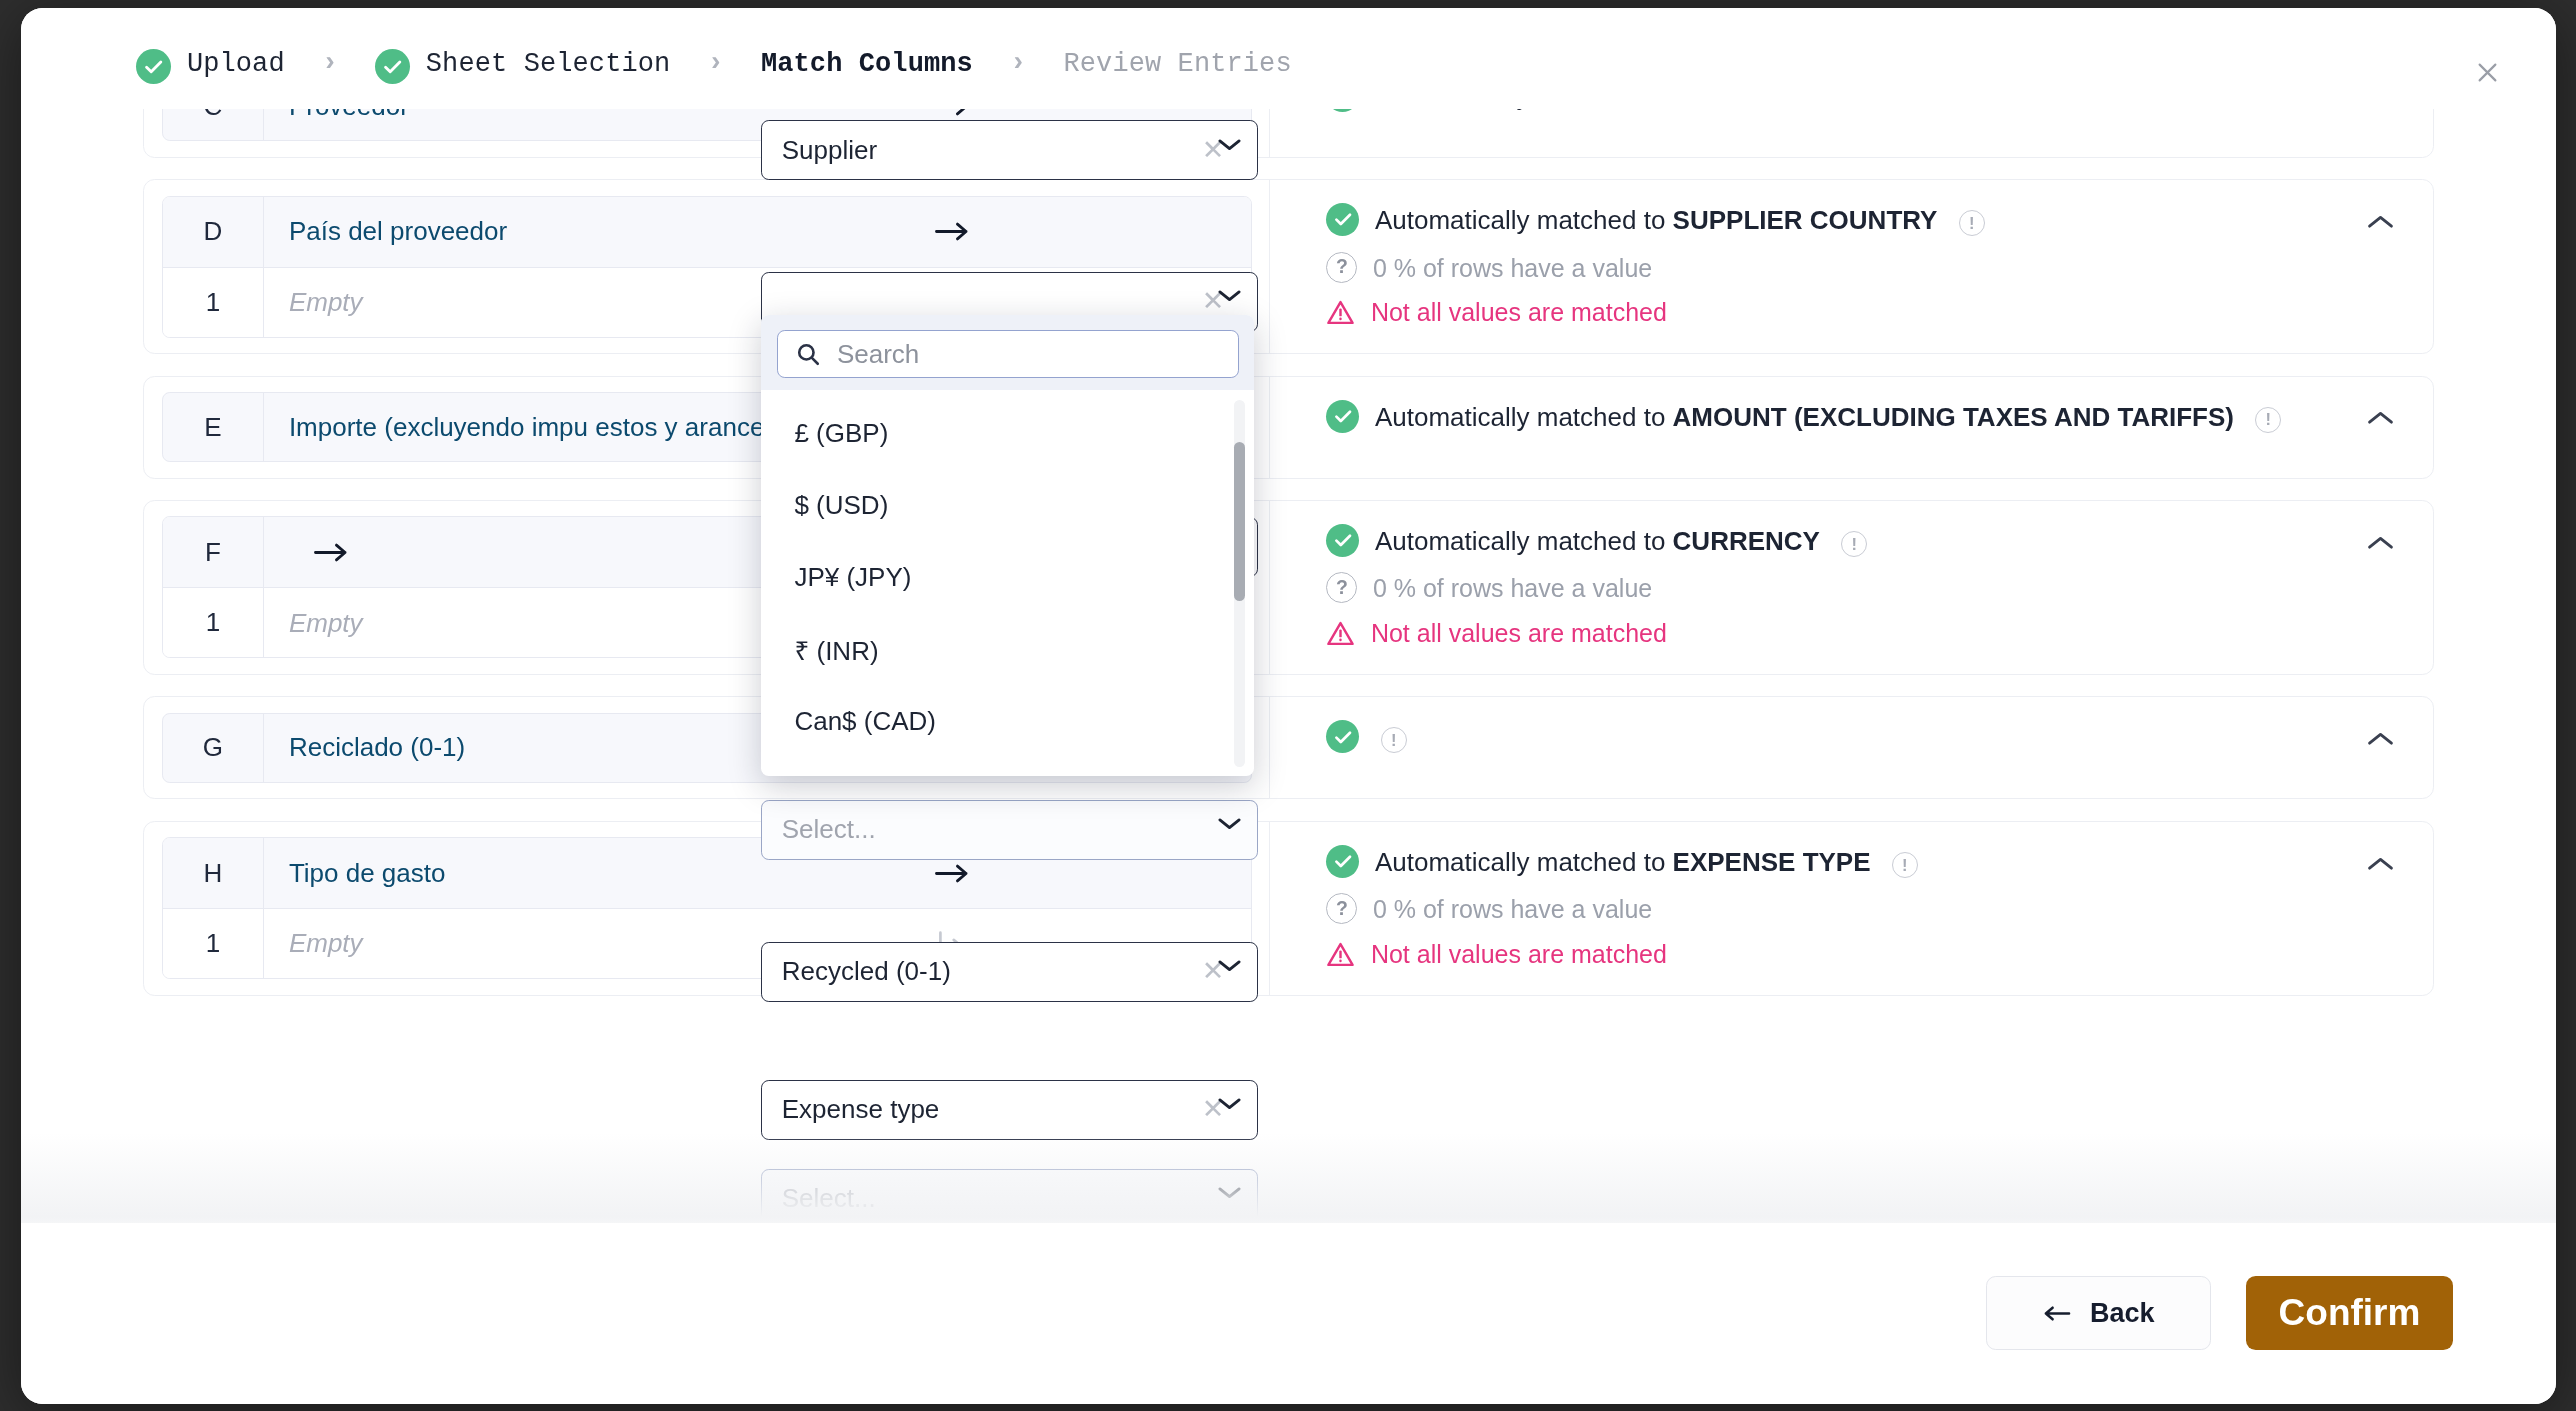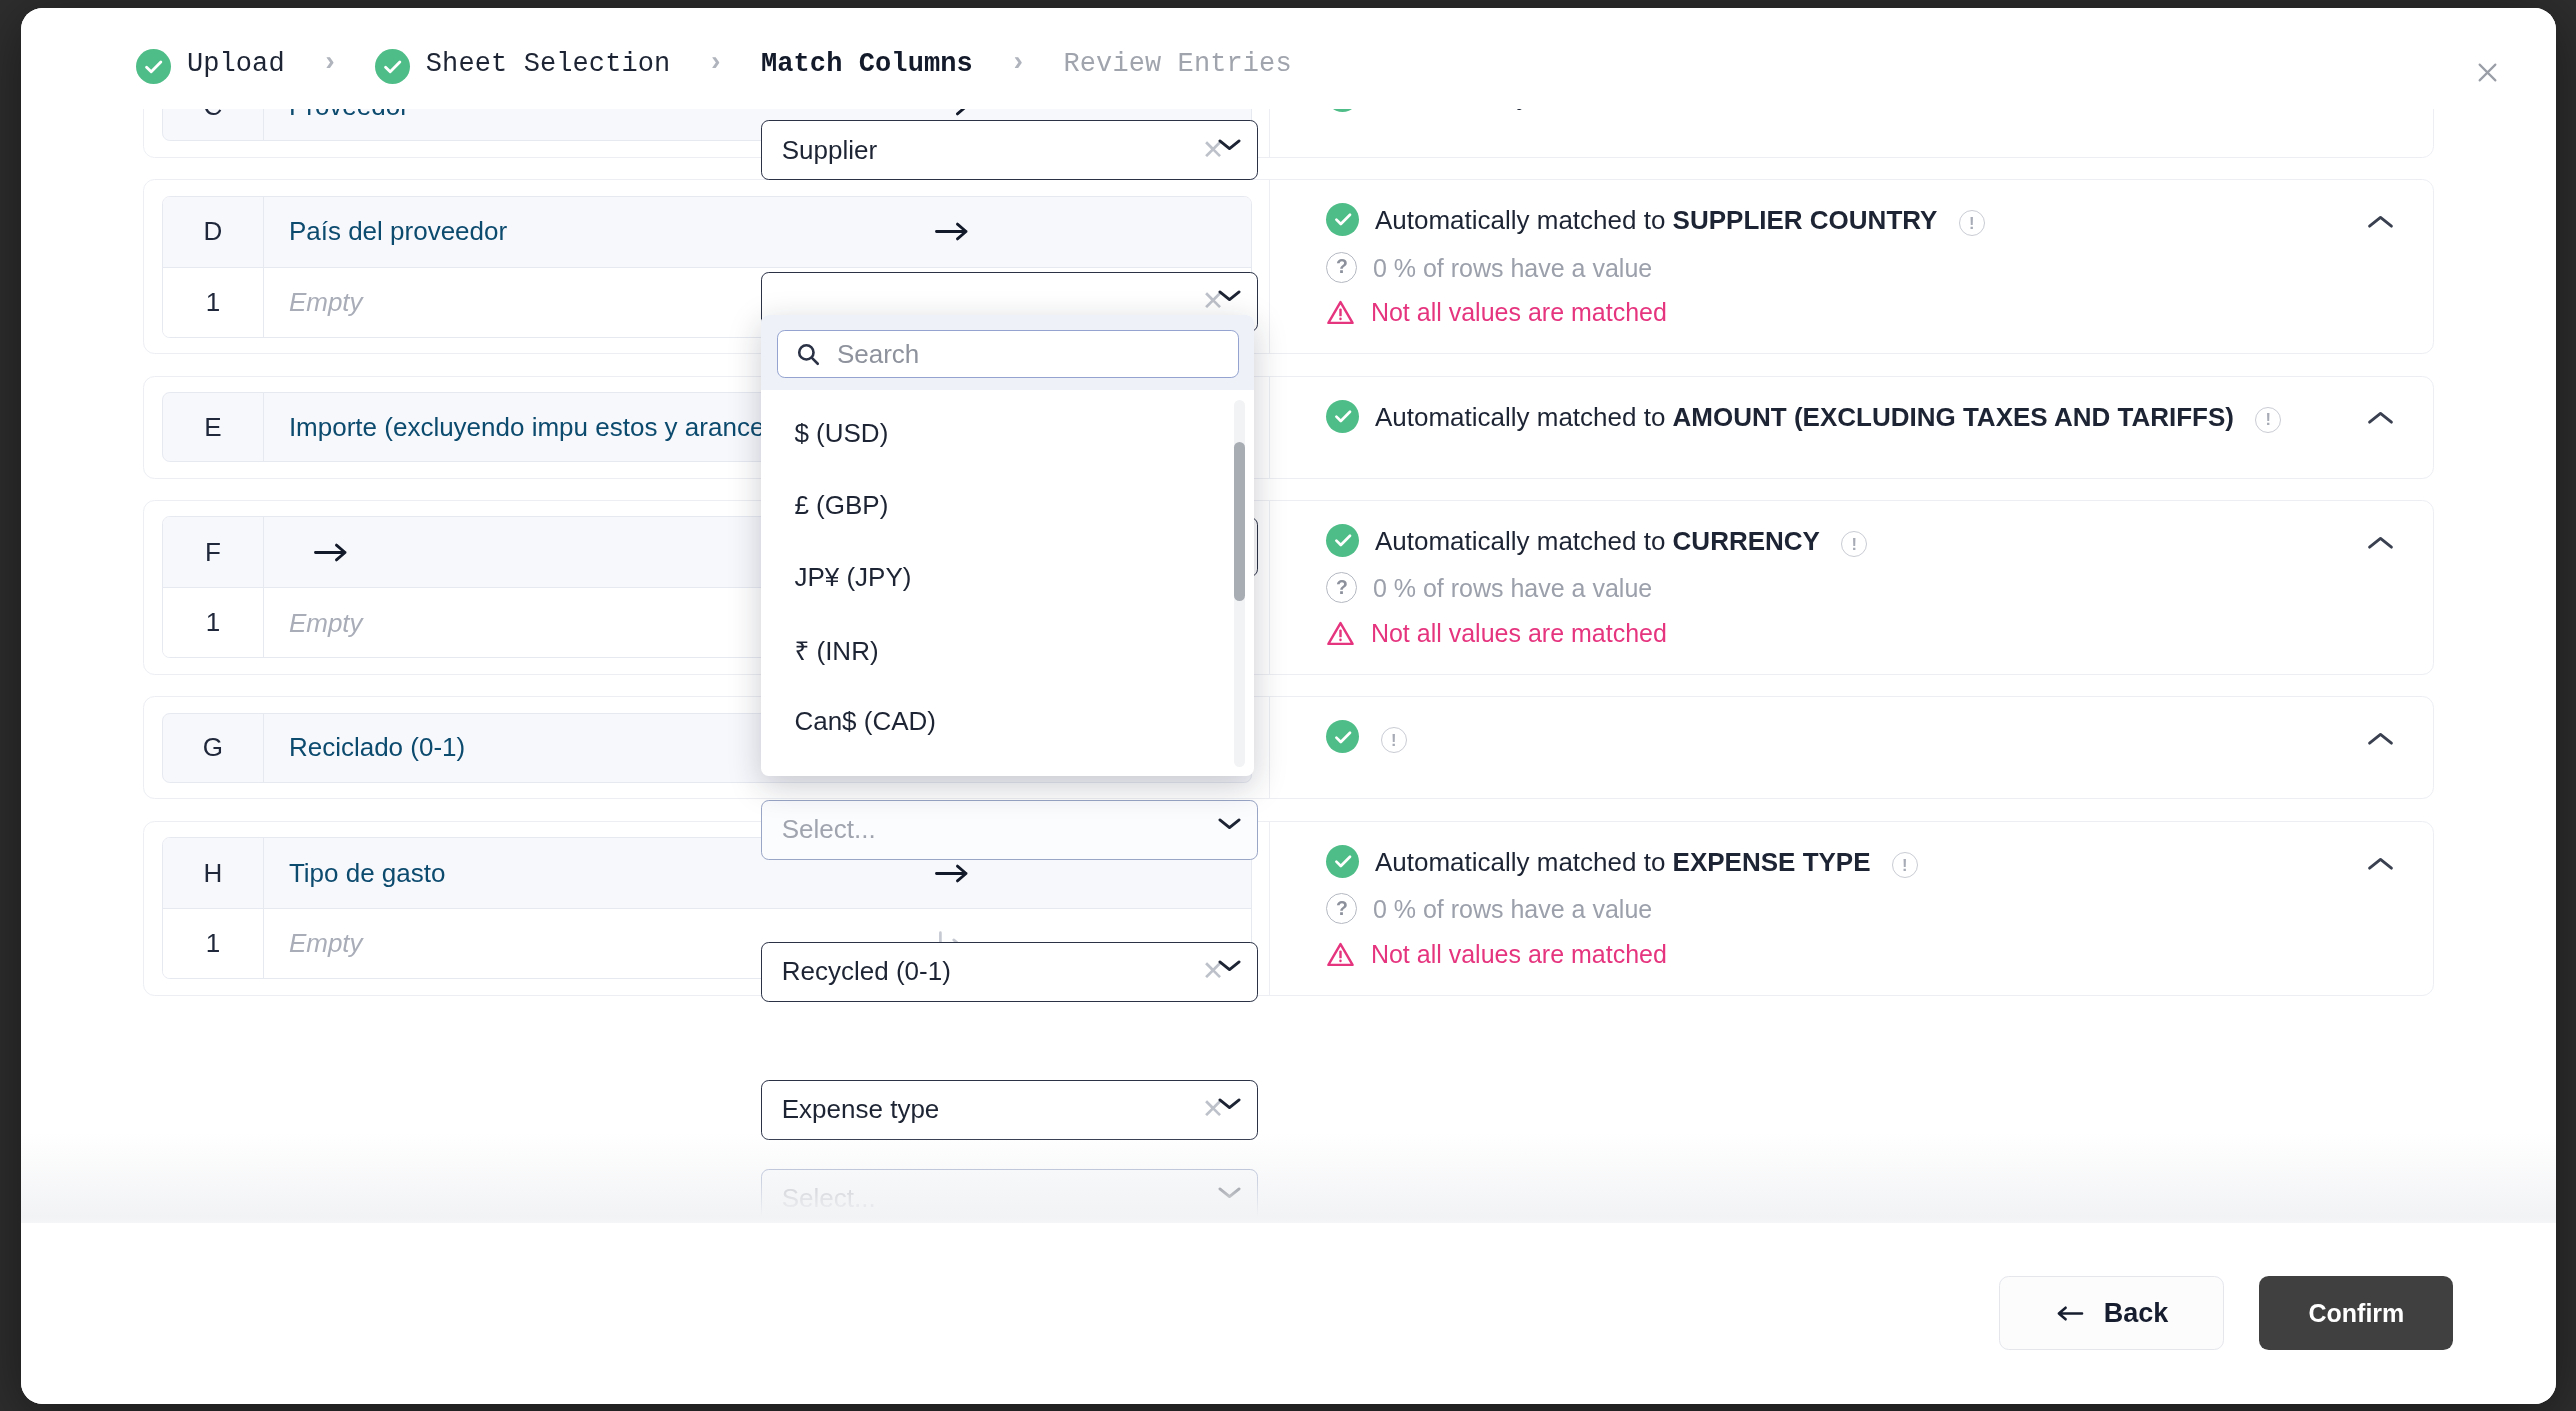--- a/index.html
+++ b/index.html
@@ -261,22 +261,22 @@
     border: 1px solid #e4e6ec; border-radius: 9.7px;
     background: #fcfcfd;
     display: flex; align-items: center; justify-content: center; gap: 19.4px;
     font-size: 27px; font-weight: 700; color: #161d2e;
     cursor: pointer;
   }
   .btn-back svg { width: 29px; height: 23px; }
   .btn-confirm {
     height: 74px; min-width: 194px;
     border: none; border-radius: 9.7px;
-    background: #404040;
-    color: #fff; font-size: 25px; font-weight: 700;
+    background: #a16207;
+    color: #fff; font-size: 37px; font-weight: 700;
     display: flex; align-items: center; justify-content: center;
     padding: 0 33px;
     cursor: pointer;
     font-family: "Liberation Sans", sans-serif;
   }
 </style>
 </head>
 <body>
 
 <div class="page-backdrop"></div>
@@ -650,22 +650,22 @@
         <div class="dd-search-wrap">
           <div class="dd-search">
             <svg viewBox="0 0 24 24" fill="none" stroke="#2b3246" stroke-width="2.4" stroke-linecap="round">
               <circle cx="10.5" cy="10.5" r="6.6"></circle>
                 <path d="M15.6 15.6L21 21"></path>
               </svg>
             <span class="ph">Search</span>
           </div>
         </div>
         <div class="dd-list">
+          <div class="dd-item">£ (GBP)</div>
           <div class="dd-item">$ (USD)</div>
-          <div class="dd-item">£ (GBP)</div>
           <div class="dd-item">JP¥ (JPY)</div>
           <div class="dd-item">₹ (INR)</div>
           <div class="dd-item">Can$ (CAD)</div>
           <div class="dd-item">¥ (CNY)</div>
           <div class="dd-track"></div>
           <div class="dd-thumb"></div>
         </div>
       </div>
 
     </div>

